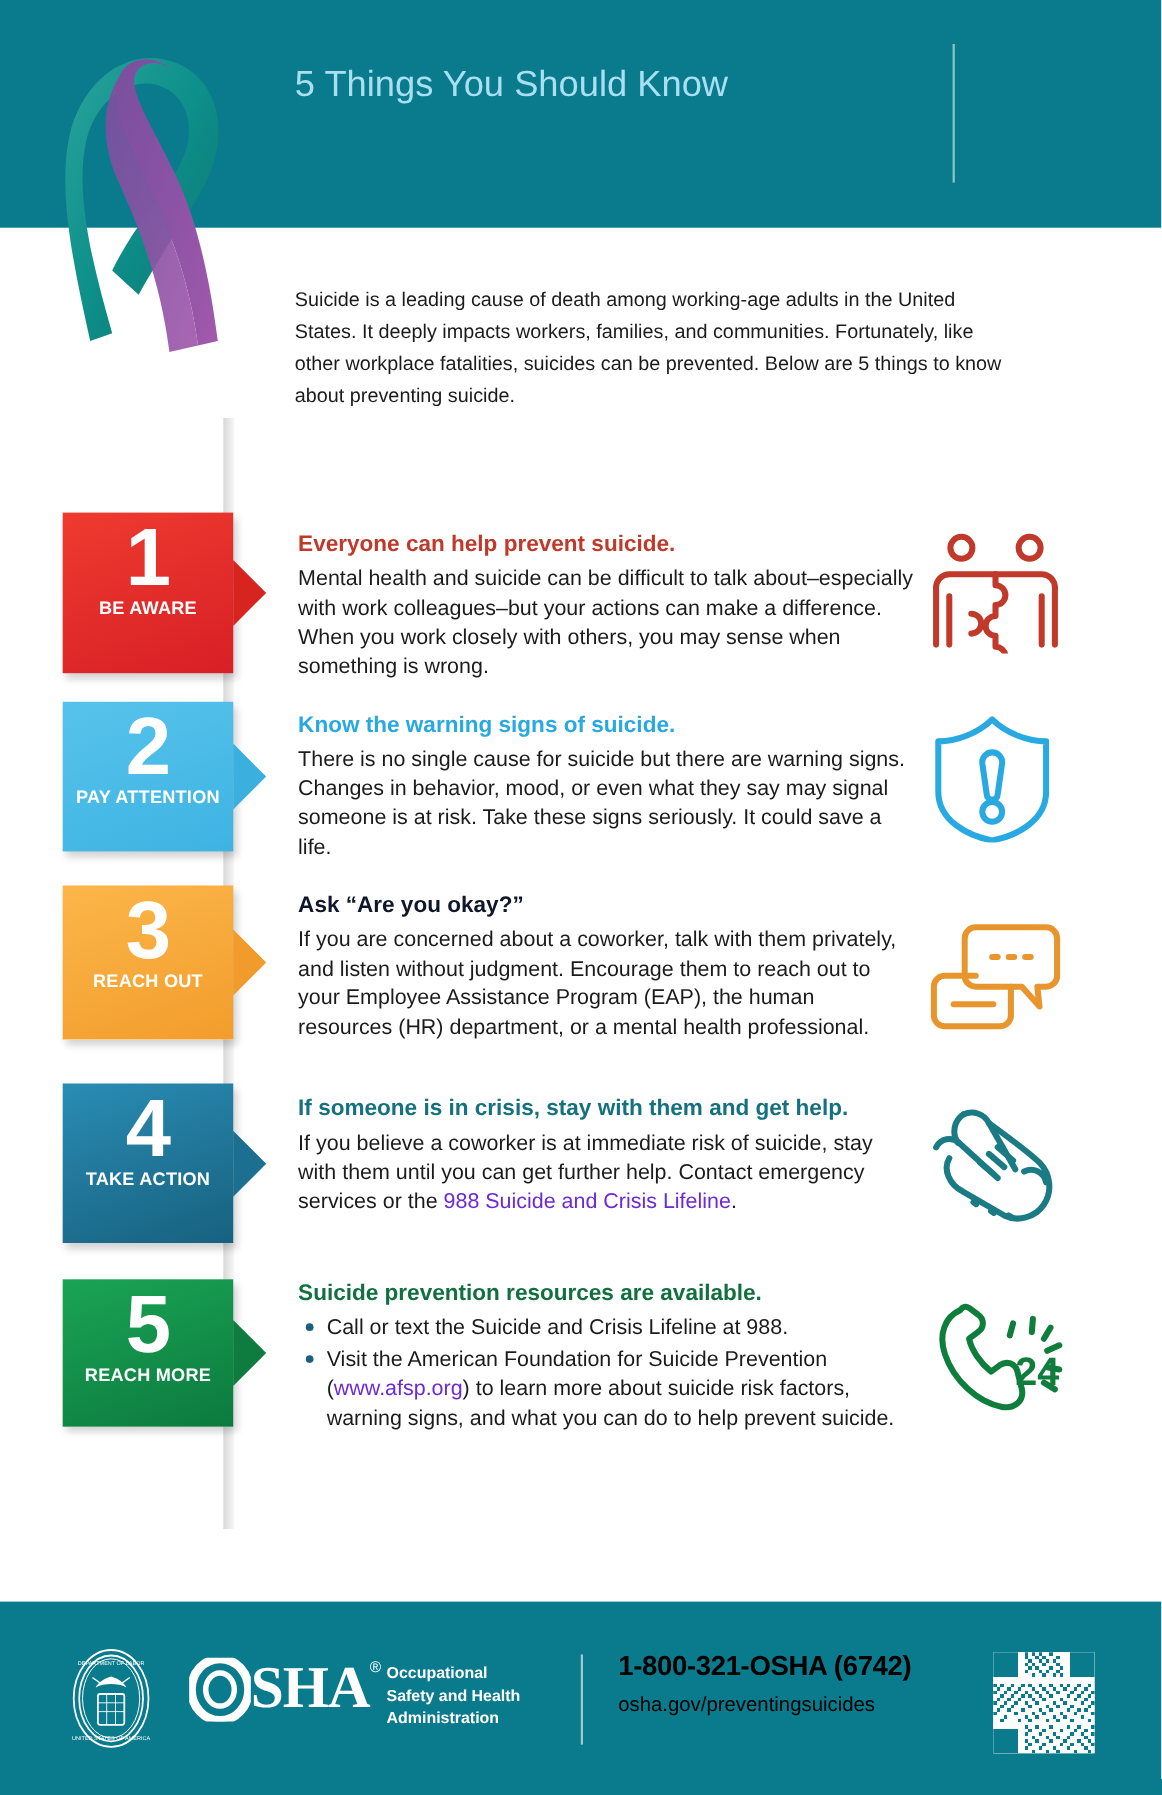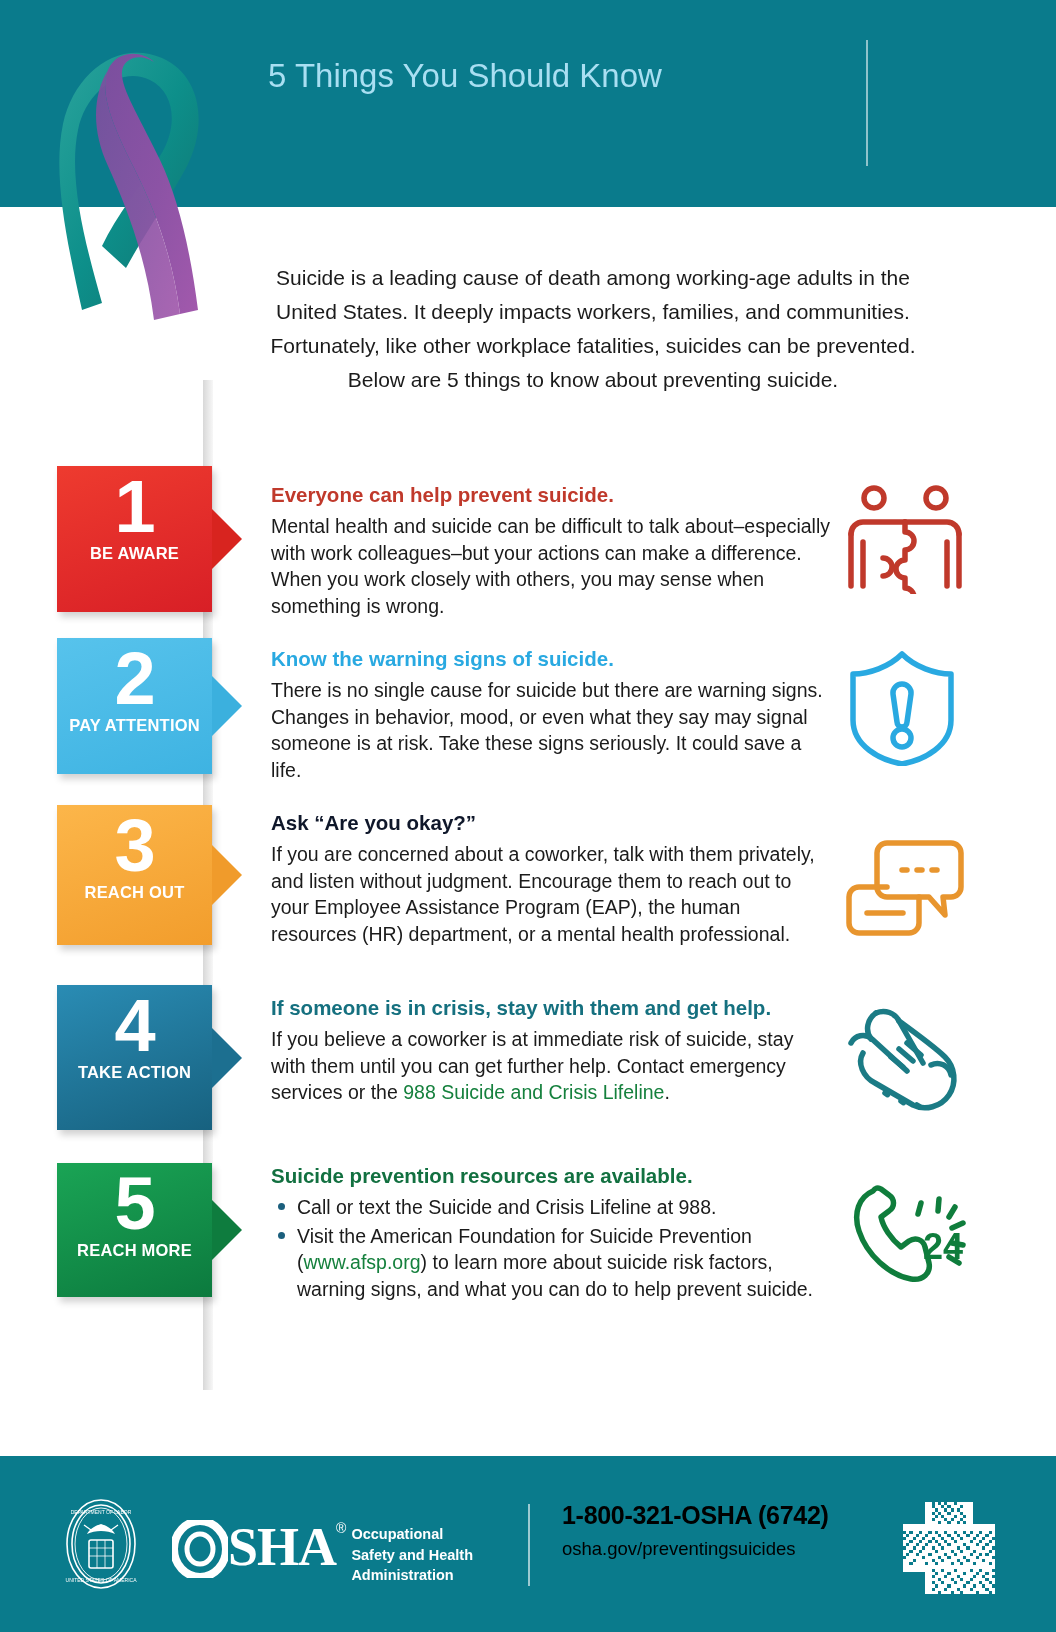--- a/index.html
+++ b/index.html
@@ -36,21 +36,21 @@
     line-height:1.1;margin:14px 0 0 0;white-space:nowrap;
   }
   
   #ribbon{
     position:absolute;left:30px;top:28px;width:220px;height:300px;
   }
 
   
   #intro{
     position:absolute;left:268px;top:240px;width:650px;
-    font-size:21px;line-height:1.62;color:#1b1b1b;text-align:center;
+    font-size:18px;line-height:1.62;color:#1b1b1b;
   }
 
   
   #spine{
     position:absolute;left:203px;top:380px;width:10px;height:1010px;
     background:linear-gradient(to right,#d8d8d8,#f7f7f7);
   }
 
   
   .row{position:absolute;left:0;width:1056px;}
@@ -80,41 +80,41 @@
   }
 
   
   .txtcol{position:absolute;left:271px;width:560px;}
   .head{
     font-size:20.5px;font-weight:bold;margin:0 0 5px 0;line-height:1.25;
   }
   .body{
     font-size:19.5px;color:#1b1b1b;line-height:1.38;margin:0;
   }
-  .body a, .link{color:#15803d;text-decoration:none;text-align:center;}
+  .body a, .link{color:#6d28d9;text-decoration:none;text-align:center;}
   ul.bullets{margin:0;padding:0;list-style:none;}
   ul.bullets li{
     position:relative;padding-left:26px;font-size:19.5px;color:#1b1b1b;
     line-height:1.38;margin-bottom:2px;
   }
   ul.bullets li:before{
     content:"";position:absolute;left:7px;top:9px;width:7px;height:7px;
     border-radius:50%;background:#1b5f7d;
   }
 
   
   .iconcol{position:absolute;left:845px;width:130px;}
 
   
   #footer{
     position:absolute;left:0;top:1456px;width:1056px;height:176px;
     background:#0a7b8c;
   }
   #dol-seal{position:absolute;left:55px;top:42px;width:92px;height:92px;}
-  #osha-logo{position:absolute;left:172px;top:64px;}
+  #osha-logo{position:absolute;left:172px;top:51px;}
   #osha-word{
     font-family:"Liberation Serif","DejaVu Serif",serif;
     font-size:54px;font-weight:bold;color:#ffffff;line-height:1;
     letter-spacing:-1px;display:inline-block;vertical-align:top;
   }
   #osha-reg{font-size:14px;color:#fff;vertical-align:super;}
   #osha-sub{
     display:inline-block;vertical-align:top;margin-left:5px;margin-top:4px;
     font-size:14.5px;font-weight:bold;color:#ffffff;line-height:1.42;
   }

